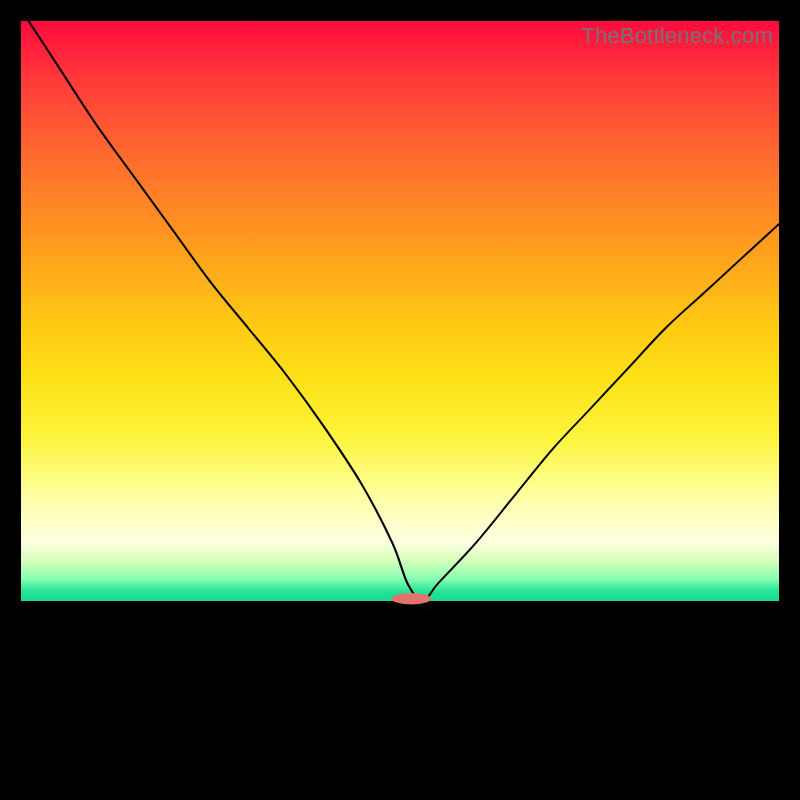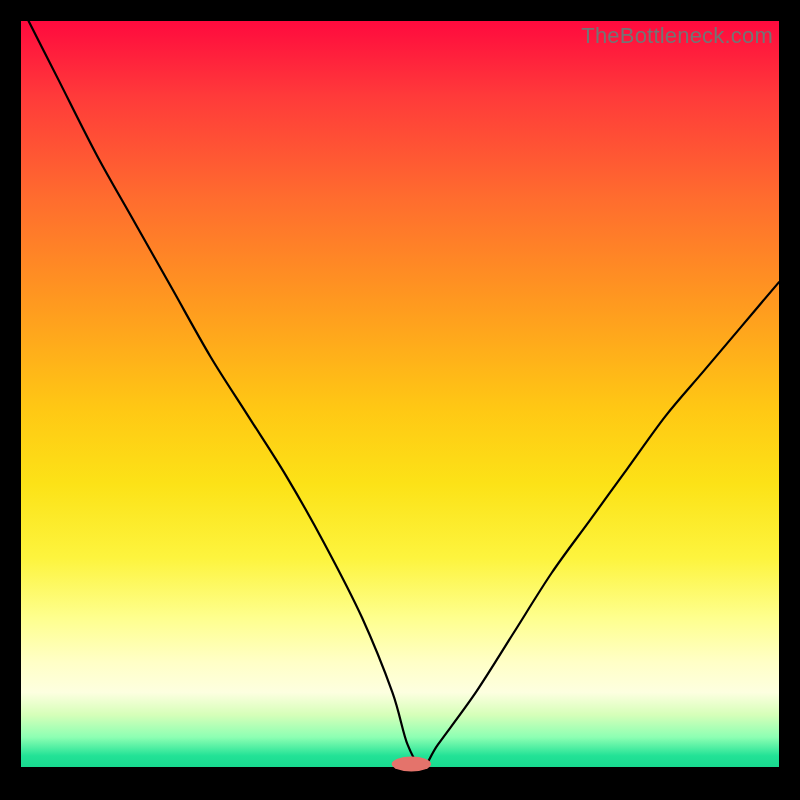--- a/index.html
+++ b/index.html
@@ -15,21 +15,21 @@
     position: relative;
     width: 800px;
     height: 800px;
     background: #000;
   }
   .plot-area {
     position: absolute;
     left: 21px;
     top: 21px;
     width: 758px;
-    height: 746px;
+    height: 580px;
     background: linear-gradient(to bottom,
       #ff0a3e 0%,
       #ff3a3a 10%,
       #ff6d2e 24%,
       #ff9a1f 38%,
       #ffc814 52%,
       #fce217 62%,
       #fdf43e 72%,
       #feff8e 80%,
       #ffffc7 86%,

